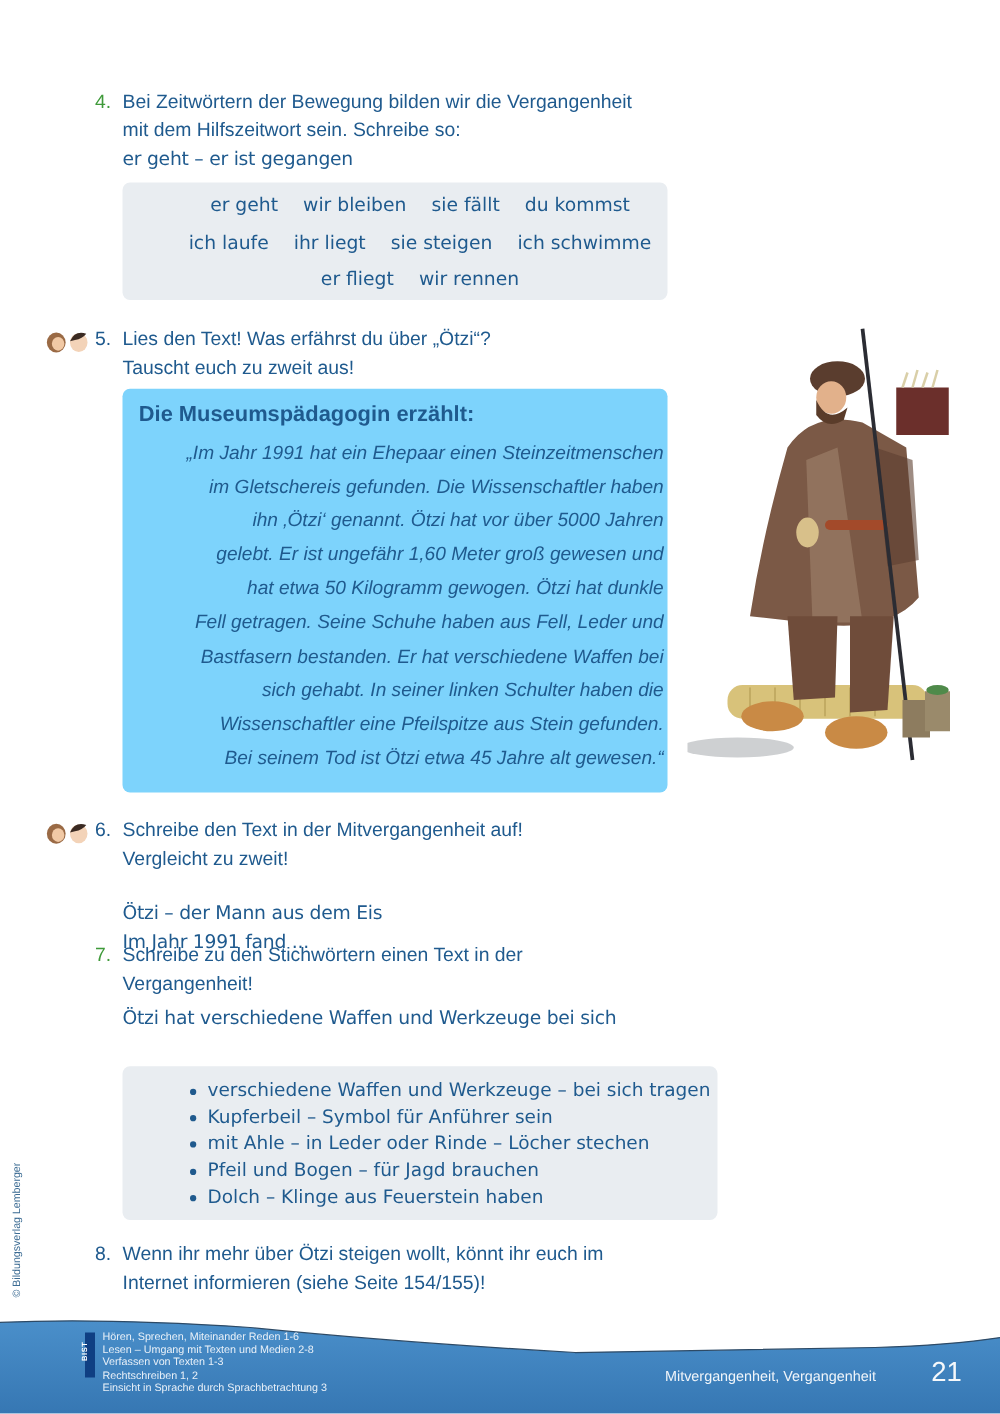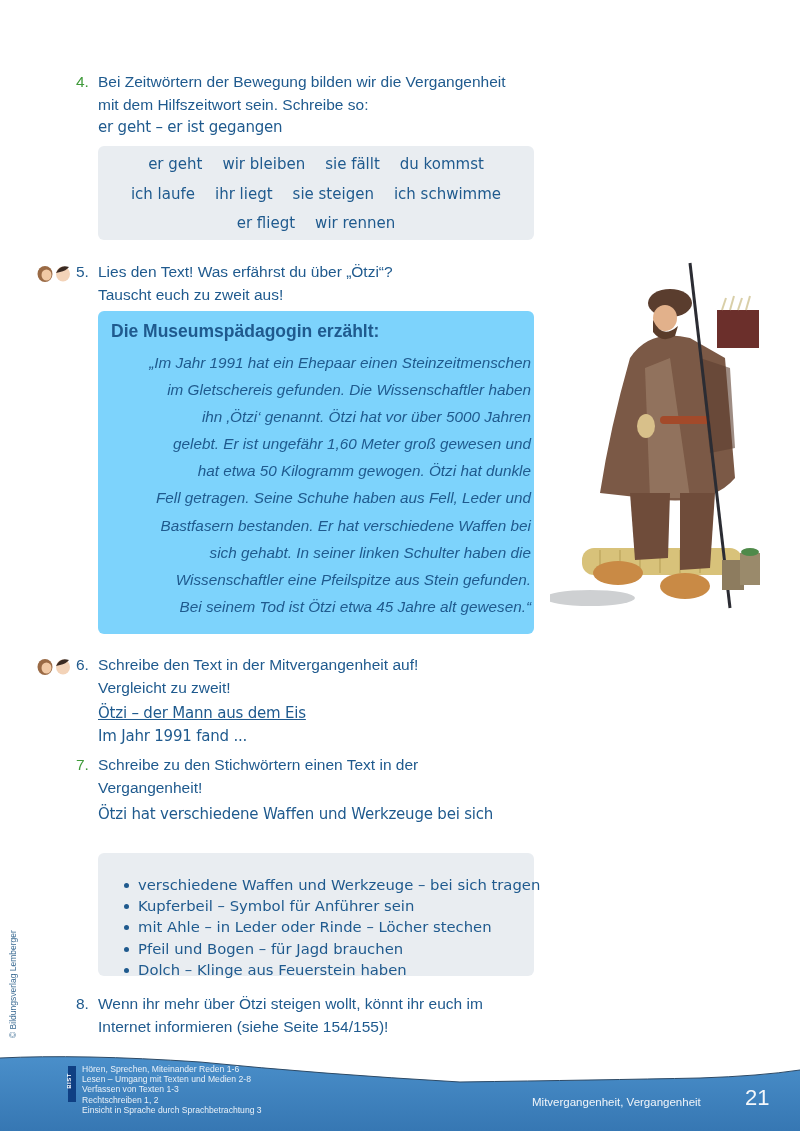--- a/index.html
+++ b/index.html
@@ -15,42 +15,42 @@
     font-size:15.5px; line-height:23px;
   }
   .num.green { color:#3f9a3a; }
   .text { position:absolute; left:98px; font-size:15.5px; line-height:23px; }
   .hand {
     font-family:"DejaVu Sans", sans-serif;
     font-size:15px; letter-spacing:-0.2px;
   }
   .box-grey {
     position:absolute; left:98px; width:436px;
-    background:#e9edf1; border-radius:6px;
+    background:#e9edf1; border-radius:6px;padding-left:40px;
   }
   .word-row {
     display:flex; justify-content:center; gap:20px;
     font-family:"DejaVu Sans", sans-serif; font-size:15px; line-height:29.5px;
   }
   .box-yellow {
     position:absolute; left:98px; top:311px; width:436px; height:323px;
     background:#7dd3fc; border-radius:6px;
   }
   .box-yellow h3 {
     margin:0; position:absolute; left:13px; top:10px;
     font-size:17.5px; font-weight:bold; color:#1f5a8e;
   }
   .story {
     position:absolute; left:13px; top:38px; width:420px;
     font-style:italic; font-size:15.3px; line-height:27.1px;
   }
   .story div { white-space:nowrap;text-align:right; }
   .pair-icon { position:absolute; left:36px; width:40px; height:20px; }
   .pair-icon svg { display:block; }
-  .bullets { list-style:none; margin:12px; padding:9px 0 0 10px; }
+  .bullets { list-style:none; margin:0; padding:9px 0 0 10px; }
   .bullets li {
     font-family:"DejaVu Sans", sans-serif; font-size:14.8px; line-height:21.2px;
     position:relative; padding-left:18px; white-space:nowrap;
   }
   .bullets li::before {
     content:""; position:absolute; left:4px; top:9px;
     width:5px; height:5px; border-radius:50%; background:#1f5a8e;
   }
   .illustration { position:absolute; left:550px; top:248px; width:245px; height:370px; }
   .copyright {
@@ -183,21 +183,21 @@
     <ellipse cx="10.5" cy="12" rx="5" ry="5.5" fill="#f1c9a5"></ellipse>
     <ellipse cx="27" cy="11" rx="7" ry="7.5" fill="#f3d3b8"></ellipse>
     <path d="M20 10 Q24 1 33 4 Q30 8 24 9 Z" fill="#3a2a22"></path>
   </svg>
 </div>
 <div class="task">
   <span class="num" style="top:653px">6.</span>
   <div class="text" style="top:653px">
     <div>Schreibe den Text in der Mitvergangenheit auf!</div>
     <div>Vergleicht zu zweit!</div>
-    <div class="hand" style="margin-top:3px;text-decoration:underline">Ötzi – der Mann aus dem Eis</div>
+    <div class="hand" style="margin-top:20px;">Ötzi – der Mann aus dem Eis</div>
     <div class="hand">Im Jahr 1991 fand ...</div>
   </div>
 </div>
 
 <div class="task">
   <span class="num green" style="top:753px">7.</span>
   <div class="text" style="top:753px">
     <div>Schreibe zu den Stichwörtern einen Text in der</div>
     <div>Vergangenheit!</div>
     <div class="hand" style="margin-top:3px;line-height:24px">Ötzi hat verschiedene Waffen und Werkzeuge bei sich</div>

